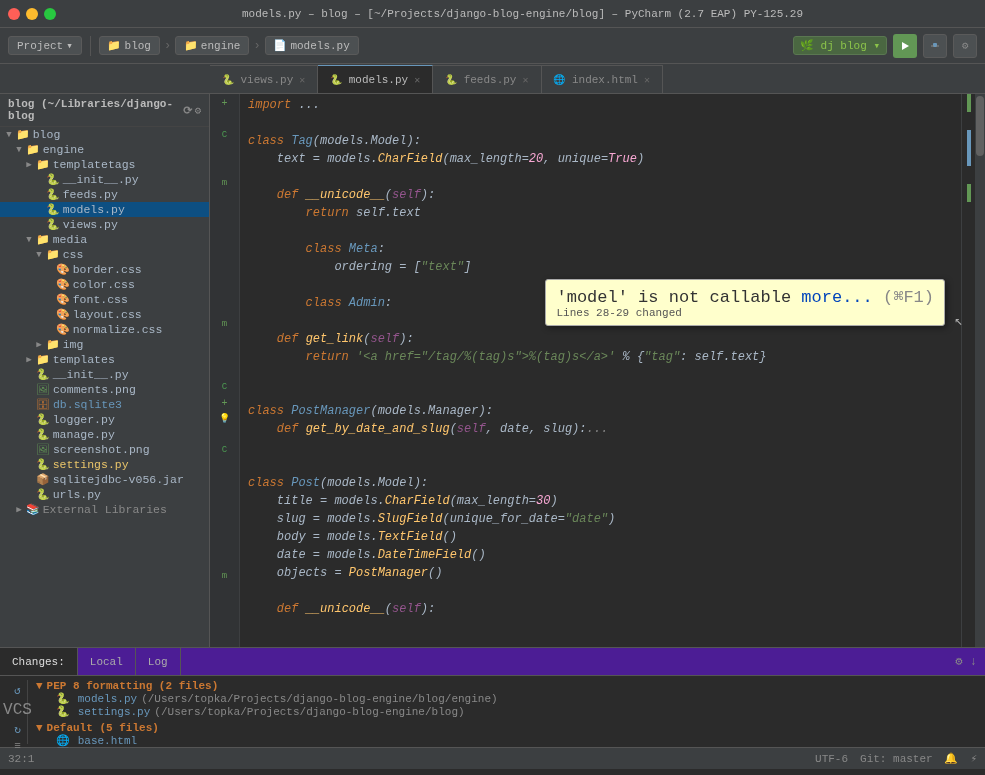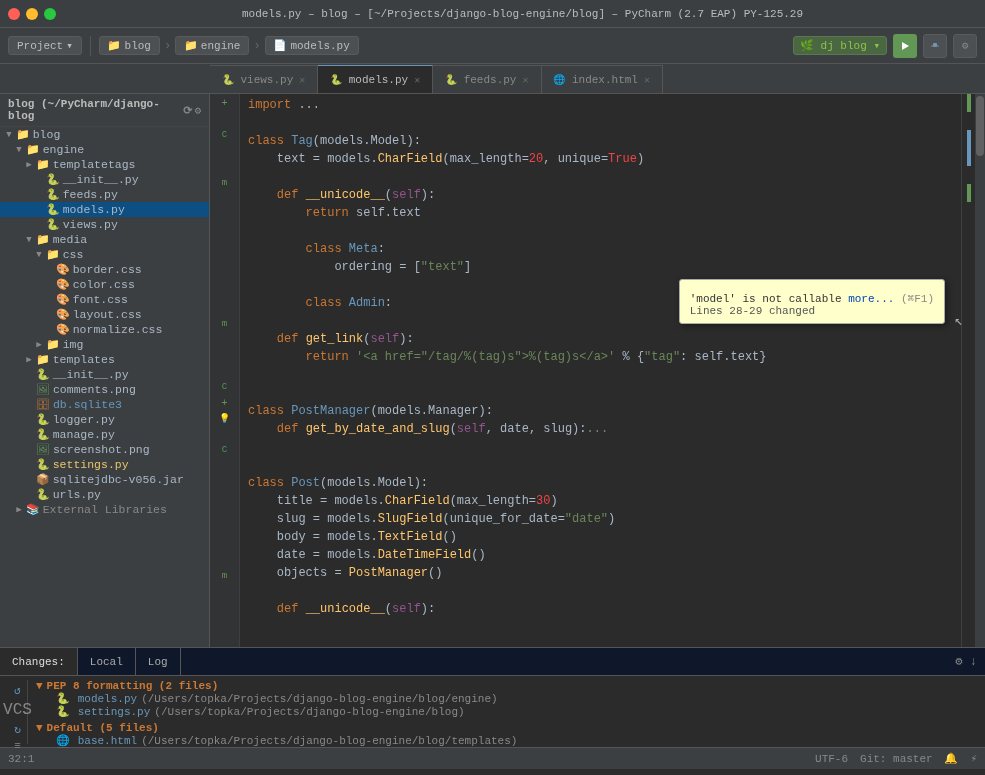--- a/index.html
+++ b/index.html
@@ -47,45 +47,45 @@
     .sqlite-icon { color: #cc7832; }
     .jar-icon { color: #cc7832; }
 
     
     .editor-area { flex: 1; background: #2b2b2b; overflow: hidden; position: relative; display: flex; }
     .gutter { width: 30px; background: #313335; border-right: 1px solid #3d3f41; display: flex; flex-direction: column; align-items: center; padding-top: 2px; overflow: hidden; }
     .gutter-line { width: 100%; height: 18px; display: flex; align-items: center; justify-content: center; }
     .fold-icon { color: #629755; font-size: 10px; cursor: pointer; }
 
     .code-area { flex: 1; overflow: hidden; padding: 2px 0; position: relative; }
-    .code-line { height: 18px; line-height: 18px; padding: 0 8px; white-space: pre; font-size: 12px; display: flex; align-items: center; }
+    .code-line { height: 18px; line-height: 18px; padding: 0 8px; white-space: pre; font-size: 12px; display: flex; align-items: center; font-style: italic; }
 
     
     .kw { color: #cc7832; } 
     .fn { color: #ffc66d; } 
     .st { color: #6a8759; } 
     .cm { color: #808080; } 
-    .nm { color: #ef4444; } 
+    .nm { color: #f9a8d4; } 
     .dc { color: #a9b7c6; } 
     .tp { color: #6897bb; } 
     .slf { color: #94558d; } 
 
     
     .tooltip { position: absolute; top: 185px; right: 40px; background: #ffffcc; border: 1px solid #aaa; border-radius: 3px; padding: 6px 10px; z-index: 100; box-shadow: 2px 2px 6px rgba(0,0,0,0.4); }
-    .tooltip-text { color: #333; font-size: 11px; margin-top: 6px; }
+    .tooltip-text { color: #333; font-size: 17px; }
     .tooltip-link { color: #0044bb; cursor: pointer; }
     .tooltip-sub { color: #555; font-size: 11px; }
 
     
     .scrollbar-v { width: 10px; background: #3c3f41; }
     .scrollbar-thumb { width: 8px; height: 60px; background: #616161; border-radius: 4px; margin: 2px auto; }
 
     
     .bottom-panel { height: 100px; background: #2b2b2b; border-top: 1px solid #555; }
-    .bottom-tabs { height: 28px; background: #0f172a; display: flex; align-items: center; border-bottom: 1px solid #555; }
+    .bottom-tabs { height: 28px; background: #4c1d95; display: flex; align-items: center; border-bottom: 1px solid #555; }
     .bottom-tab { padding: 0 12px; height: 100%; display: flex; align-items: center; font-size: 11px; color: #aaa; cursor: pointer; border-right: 1px solid #555; }
     .bottom-tab.active { color: #dddddd; background: #2b2b2b; }
     .bottom-content { padding: 4px 8px; font-size: 11px; overflow-y: auto; height: 72px; }
     .bottom-section { margin-bottom: 4px; }
     .section-header { color: #cc7832; font-weight: bold; cursor: pointer; display: flex; align-items: center; gap: 4px; }
     .section-item { padding-left: 20px; display: flex; align-items: center; gap: 4px; color: #a9b7c6; }
     .file-link { color: #6897bb; cursor: pointer; }
     .file-path { color: #888; }
     .bottom-gear { margin-left: auto; color: #888; cursor: pointer; padding: 0 8px; }
 
@@ -182,21 +182,21 @@
     <span style="color:#cc7832;font-size:10px;">🌐</span>
     <span>index.html</span>
     <span class="tab-close">✕</span>
   </div>
 </div>
 
 <div class="main">
 
   <div class="sidebar">
     <div class="project-header">
-      <span>blog (~/PyCharm/django-blog</span>
+      <span>blog (~/Libraries/django-blog</span>
       <div class="proj-actions">
         <span style="cursor:pointer;">⟳</span>
         <span style="cursor:pointer;">⚙</span>
       </div>
     </div>
     <div class="scrollable-content">
 
       <div class="tree-item">
         <span class="tree-indent" style="width:4px;"></span>
         <span class="tree-arrow">▼</span>
@@ -545,21 +545,20 @@
         </div>
 
         <div class="bottom-section">
           <div class="section-header">
             <span>▼</span>
             <span>Default (5 files)</span>
           </div>
           <div class="section-item">
             <span style="color:#cc7832; margin-right:4px;">🌐</span>
             <span class="file-link">base.html</span>
-            <span class="file-path"> (/Users/topka/Projects/django-blog-engine/blog/templates)</span>
           </div>
           <div class="section-item">
             <span style="color:#6897bb; margin-right:4px;">🗄</span>
             <span class="file-link">db.sqlite3</span>
             <span class="file-path"> (/Users/topka/Projects/django-blog-engine/blog)</span>
           </div>
         </div>
       </div>
     </div>
   </div>

